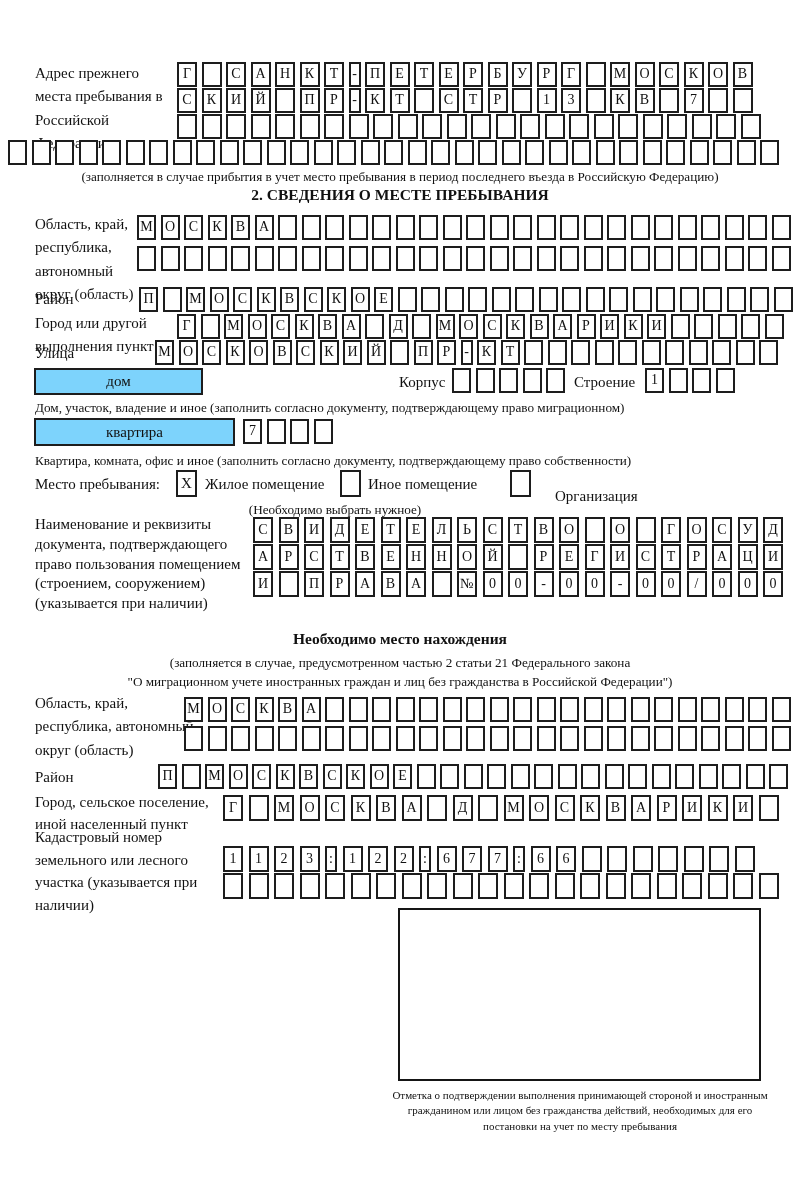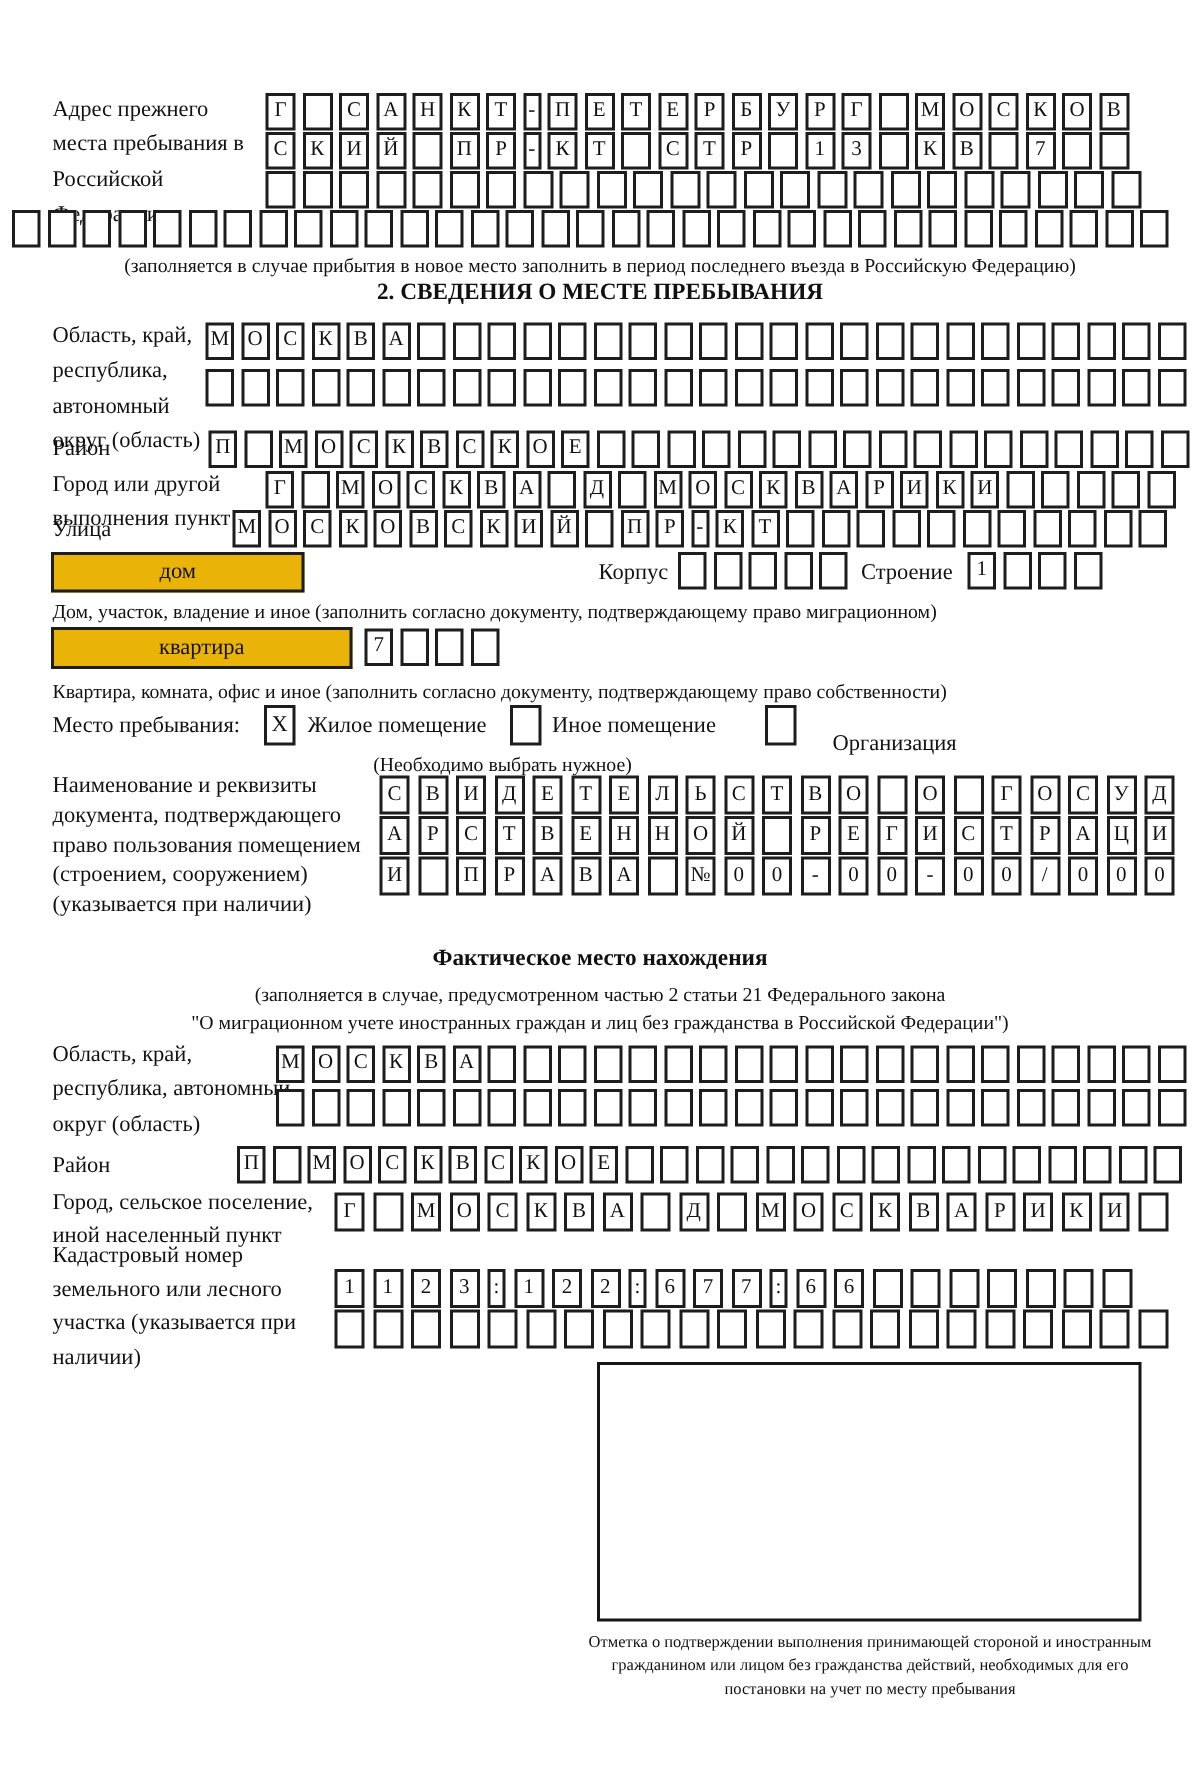--- a/index.html
+++ b/index.html
@@ -12,37 +12,37 @@
   .title{font-size:15.5px;font-weight:bold;text-align:center;width:100%;}
   .center{text-align:center;}
   .cr{position:absolute;white-space:nowrap;}
   .cr .cell{display:inline-block;vertical-align:top;box-sizing:border-box;
             width:19px;height:25px;border:2px solid #1d1d1d;margin-right:4.5px;
             text-align:center;font-size:14px;line-height:20px;background:#fff;}
   .cr.p245 .cell{width:20px;margin-right:4.5px;}
   .cr.p255 .cell{width:20px;margin-right:5.5px;height:26px;line-height:21px;}
   .cr .cell.narrow{width:12px;}
   .wbox{box-sizing:border-box;border:2px solid #1d1d1d;display:flex;align-items:center;
-        justify-content:center;font-size:15px;background:#eab308;}
+        justify-content:center;font-size:15px;background:#7dd3fc;}
   .chk{box-sizing:border-box;width:21px;height:27px;border:2px solid #1d1d1d;
        display:inline-flex;align-items:center;justify-content:center;font-size:15px;}
   .stampbox{box-sizing:border-box;border:2px solid #151515;background:#fff;}
 </style>
 </head>
 <body>
 
 <div id="page">
 
 
   <div class="abs label" style="top:62px;left:35px;width:132px;">Адрес прежнего места пребывания в Российской Федерации</div>
   <div class="cr p245" style="top:62px;left:177px;"><span class="cell">Г</span><span class="cell"></span><span class="cell">С</span><span class="cell">А</span><span class="cell">Н</span><span class="cell">К</span><span class="cell">Т</span><span class="cell narrow">-</span><span class="cell">П</span><span class="cell">Е</span><span class="cell">Т</span><span class="cell">Е</span><span class="cell">Р</span><span class="cell">Б</span><span class="cell">У</span><span class="cell">Р</span><span class="cell">Г</span><span class="cell"></span><span class="cell">М</span><span class="cell">О</span><span class="cell">С</span><span class="cell">К</span><span class="cell">О</span><span class="cell">В</span></div>
   <div class="cr p245" style="top:88px;left:177px;"><span class="cell">С</span><span class="cell">К</span><span class="cell">И</span><span class="cell">Й</span><span class="cell"></span><span class="cell">П</span><span class="cell">Р</span><span class="cell narrow">-</span><span class="cell">К</span><span class="cell">Т</span><span class="cell"></span><span class="cell">С</span><span class="cell">Т</span><span class="cell">Р</span><span class="cell"></span><span class="cell">1</span><span class="cell">3</span><span class="cell"></span><span class="cell">К</span><span class="cell">В</span><span class="cell"></span><span class="cell">7</span><span class="cell"></span><span class="cell"></span></div>
   <div class="cr p245" style="top:114px;left:177px;"><span class="cell"></span><span class="cell"></span><span class="cell"></span><span class="cell"></span><span class="cell"></span><span class="cell"></span><span class="cell"></span><span class="cell"></span><span class="cell"></span><span class="cell"></span><span class="cell"></span><span class="cell"></span><span class="cell"></span><span class="cell"></span><span class="cell"></span><span class="cell"></span><span class="cell"></span><span class="cell"></span><span class="cell"></span><span class="cell"></span><span class="cell"></span><span class="cell"></span><span class="cell"></span><span class="cell"></span></div>
   <div class="cr" style="top:140px;left:8px;"><span class="cell"></span><span class="cell"></span><span class="cell"></span><span class="cell"></span><span class="cell"></span><span class="cell"></span><span class="cell"></span><span class="cell"></span><span class="cell"></span><span class="cell"></span><span class="cell"></span><span class="cell"></span><span class="cell"></span><span class="cell"></span><span class="cell"></span><span class="cell"></span><span class="cell"></span><span class="cell"></span><span class="cell"></span><span class="cell"></span><span class="cell"></span><span class="cell"></span><span class="cell"></span><span class="cell"></span><span class="cell"></span><span class="cell"></span><span class="cell"></span><span class="cell"></span><span class="cell"></span><span class="cell"></span><span class="cell"></span><span class="cell"></span><span class="cell"></span></div>
-  <div class="abs caption center" style="top:168px;left:0;width:800px;">(заполняется в случае прибытия в новое место заполнить в период последнего въезда в Российскую Федерацию)</div>
+  <div class="abs caption center" style="top:168px;left:0;width:800px;">(заполняется в случае прибытия в учет место пребывания в период последнего въезда в Российскую Федерацию)</div>
 
   <div class="abs title" style="top:186px;left:0;">2. СВЕДЕНИЯ О МЕСТЕ ПРЕБЫВАНИЯ</div>
 
   <div class="abs label" style="top:213px;left:35px;width:112px;">Область, край, республика, автономный округ (область)</div>
   <div class="cr" style="top:215px;left:137px;"><span class="cell">М</span><span class="cell">О</span><span class="cell">С</span><span class="cell">К</span><span class="cell">В</span><span class="cell">А</span><span class="cell"></span><span class="cell"></span><span class="cell"></span><span class="cell"></span><span class="cell"></span><span class="cell"></span><span class="cell"></span><span class="cell"></span><span class="cell"></span><span class="cell"></span><span class="cell"></span><span class="cell"></span><span class="cell"></span><span class="cell"></span><span class="cell"></span><span class="cell"></span><span class="cell"></span><span class="cell"></span><span class="cell"></span><span class="cell"></span><span class="cell"></span><span class="cell"></span></div>
   <div class="cr" style="top:246px;left:137px;"><span class="cell"></span><span class="cell"></span><span class="cell"></span><span class="cell"></span><span class="cell"></span><span class="cell"></span><span class="cell"></span><span class="cell"></span><span class="cell"></span><span class="cell"></span><span class="cell"></span><span class="cell"></span><span class="cell"></span><span class="cell"></span><span class="cell"></span><span class="cell"></span><span class="cell"></span><span class="cell"></span><span class="cell"></span><span class="cell"></span><span class="cell"></span><span class="cell"></span><span class="cell"></span><span class="cell"></span><span class="cell"></span><span class="cell"></span><span class="cell"></span><span class="cell"></span></div>
 
   <div class="abs label" style="top:288px;left:35px;">Район</div>
   <div class="cr" style="top:287px;left:139px;"><span class="cell">П</span><span class="cell"></span><span class="cell">М</span><span class="cell">О</span><span class="cell">С</span><span class="cell">К</span><span class="cell">В</span><span class="cell">С</span><span class="cell">К</span><span class="cell">О</span><span class="cell">Е</span><span class="cell"></span><span class="cell"></span><span class="cell"></span><span class="cell"></span><span class="cell"></span><span class="cell"></span><span class="cell"></span><span class="cell"></span><span class="cell"></span><span class="cell"></span><span class="cell"></span><span class="cell"></span><span class="cell"></span><span class="cell"></span><span class="cell"></span><span class="cell"></span><span class="cell"></span></div>
 
@@ -76,21 +76,21 @@
   <div class="abs label" style="top:473px;left:368px;">Иное помещение</div>
   <div class="abs chk" style="top:470px;left:510px;"></div>
   <div class="abs label" style="top:473px;left:555px;margin-top:12px;">Организация</div>
   <div class="abs caption center" style="top:501px;left:180px;width:310px;">(Необходимо выбрать нужное)</div>
 
   <div class="abs label tight" style="top:515px;left:35px;width:212px;">Наименование и реквизиты документа, подтверждающего право пользования помещением (строением, сооружением) (указывается при наличии)</div>
   <div class="cr p255" style="top:517px;left:253px;"><span class="cell">С</span><span class="cell">В</span><span class="cell">И</span><span class="cell">Д</span><span class="cell">Е</span><span class="cell">Т</span><span class="cell">Е</span><span class="cell">Л</span><span class="cell">Ь</span><span class="cell">С</span><span class="cell">Т</span><span class="cell">В</span><span class="cell">О</span><span class="cell"></span><span class="cell">О</span><span class="cell"></span><span class="cell">Г</span><span class="cell">О</span><span class="cell">С</span><span class="cell">У</span><span class="cell">Д</span></div>
   <div class="cr p255" style="top:544px;left:253px;"><span class="cell">А</span><span class="cell">Р</span><span class="cell">С</span><span class="cell">Т</span><span class="cell">В</span><span class="cell">Е</span><span class="cell">Н</span><span class="cell">Н</span><span class="cell">О</span><span class="cell">Й</span><span class="cell"></span><span class="cell">Р</span><span class="cell">Е</span><span class="cell">Г</span><span class="cell">И</span><span class="cell">С</span><span class="cell">Т</span><span class="cell">Р</span><span class="cell">А</span><span class="cell">Ц</span><span class="cell">И</span></div>
   <div class="cr p255" style="top:571px;left:253px;"><span class="cell">И</span><span class="cell"></span><span class="cell">П</span><span class="cell">Р</span><span class="cell">А</span><span class="cell">В</span><span class="cell">А</span><span class="cell"></span><span class="cell">№</span><span class="cell">0</span><span class="cell">0</span><span class="cell">-</span><span class="cell">0</span><span class="cell">0</span><span class="cell">-</span><span class="cell">0</span><span class="cell">0</span><span class="cell">/</span><span class="cell">0</span><span class="cell">0</span><span class="cell">0</span></div>
 
-  <div class="abs title" style="top:630px;left:0;">Фактическое место нахождения</div>
+  <div class="abs title" style="top:630px;left:0;">Необходимо место нахождения</div>
   <div class="abs caption center" style="top:654px;left:0;width:800px;">(заполняется в случае, предусмотренном частью 2 статьи 21 Федерального закона</div>
   <div class="abs caption center" style="top:673px;left:0;width:800px;">"О миграционном учете иностранных граждан и лиц без гражданства в Российской Федерации")</div>
 
   <div class="abs label" style="top:692px;left:35px;width:160px;">Область, край, республика, автономный округ (область)</div>
   <div class="cr" style="top:697px;left:184px;"><span class="cell">М</span><span class="cell">О</span><span class="cell">С</span><span class="cell">К</span><span class="cell">В</span><span class="cell">А</span><span class="cell"></span><span class="cell"></span><span class="cell"></span><span class="cell"></span><span class="cell"></span><span class="cell"></span><span class="cell"></span><span class="cell"></span><span class="cell"></span><span class="cell"></span><span class="cell"></span><span class="cell"></span><span class="cell"></span><span class="cell"></span><span class="cell"></span><span class="cell"></span><span class="cell"></span><span class="cell"></span><span class="cell"></span><span class="cell"></span></div>
   <div class="cr" style="top:726px;left:184px;"><span class="cell"></span><span class="cell"></span><span class="cell"></span><span class="cell"></span><span class="cell"></span><span class="cell"></span><span class="cell"></span><span class="cell"></span><span class="cell"></span><span class="cell"></span><span class="cell"></span><span class="cell"></span><span class="cell"></span><span class="cell"></span><span class="cell"></span><span class="cell"></span><span class="cell"></span><span class="cell"></span><span class="cell"></span><span class="cell"></span><span class="cell"></span><span class="cell"></span><span class="cell"></span><span class="cell"></span><span class="cell"></span><span class="cell"></span></div>
 
   <div class="abs label" style="top:766px;left:35px;">Район</div>
   <div class="cr" style="top:764px;left:158px;"><span class="cell">П</span><span class="cell"></span><span class="cell">М</span><span class="cell">О</span><span class="cell">С</span><span class="cell">К</span><span class="cell">В</span><span class="cell">С</span><span class="cell">К</span><span class="cell">О</span><span class="cell">Е</span><span class="cell"></span><span class="cell"></span><span class="cell"></span><span class="cell"></span><span class="cell"></span><span class="cell"></span><span class="cell"></span><span class="cell"></span><span class="cell"></span><span class="cell"></span><span class="cell"></span><span class="cell"></span><span class="cell"></span><span class="cell"></span><span class="cell"></span><span class="cell"></span></div>
 

